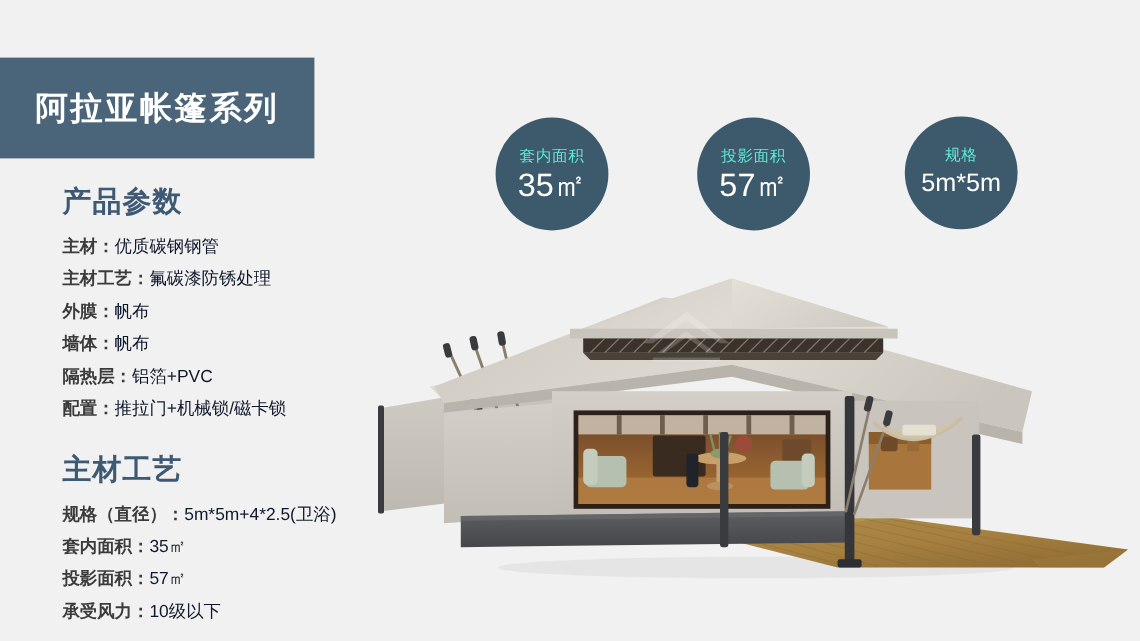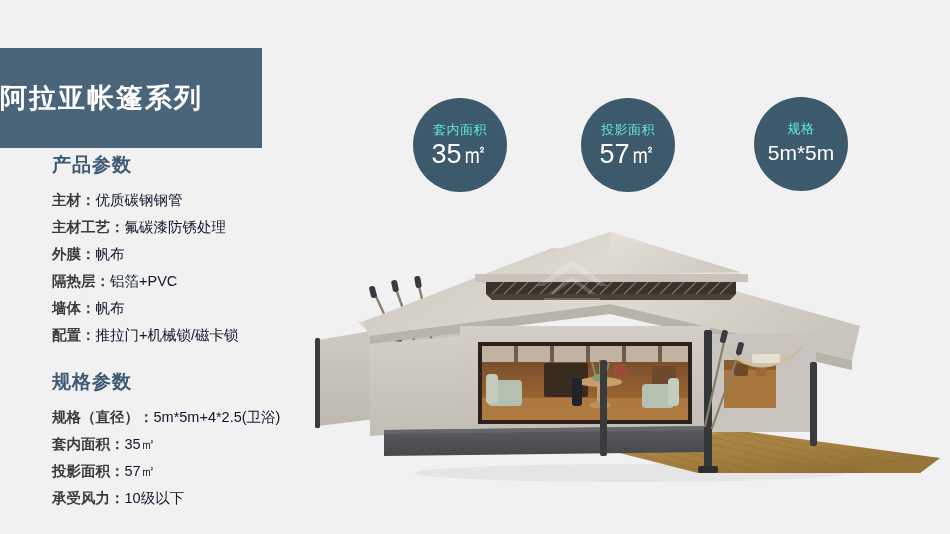--- a/index.html
+++ b/index.html
@@ -21,45 +21,45 @@
     background: #f1f1f1;
     overflow: hidden;
   }
 
   
   .title-bar {
     position: absolute;
     left: 0;
     top: 48px;
     width: 262px;
-    height: 100px;
+    height: 84px;
     background: #4a6479;
     display: flex;
     align-items: center;
-    justify-content: flex-start;
+    justify-content: center;
     box-sizing: border-box;
   }
   .title-bar .title-text {
     color: #ffffff;
     font-size: 27px;
     font-weight: bold;
     letter-spacing: 2px;
     white-space: nowrap;
   }
 
   
   .spec-column {
     position: absolute;
     left: 52px;
     top: 152px;
     width: 300px;
   }
   .section-heading {
     color: #3e5973;
-    font-size: 19px;
+    font-size: 24px;
     font-weight: bold;
     letter-spacing: 1px;
     margin: 0 0 9px 0;
     white-space: nowrap;
   }
   .spec-list {
     margin: 0 0 14px 0;
     padding: 0;
     list-style: none;
   }
@@ -147,31 +147,31 @@
       <li class="spec-row">
         <span class="k">主材：</span><span class="v">优质碳钢钢管</span>
       </li>
       <li class="spec-row">
         <span class="k">主材工艺：</span><span class="v">氟碳漆防锈处理</span>
       </li>
       <li class="spec-row">
         <span class="k">外膜：</span><span class="v">帆布</span>
       </li>
       <li class="spec-row">
+        <span class="k">墙体：</span><span class="v">帆布</span>
+      </li>
+      <li class="spec-row">
         <span class="k">隔热层：</span><span class="v">铝箔+PVC</span>
       </li>
       <li class="spec-row">
-        <span class="k">墙体：</span><span class="v">帆布</span>
-      </li>
-      <li class="spec-row">
         <span class="k">配置：</span><span class="v">推拉门+机械锁/磁卡锁</span>
       </li>
     </ul>
 
-    <h2 class="section-heading group-two">规格参数</h2>
+    <h2 class="section-heading group-two">主材工艺</h2>
     <ul class="spec-list">
       <li class="spec-row">
         <span class="k">规格（直径）：</span><span class="v">5m*5m+4*2.5(卫浴)</span>
       </li>
       <li class="spec-row">
         <span class="k">套内面积：</span><span class="v">35㎡</span>
       </li>
       <li class="spec-row">
         <span class="k">投影面积：</span><span class="v">57㎡</span>
       </li>

